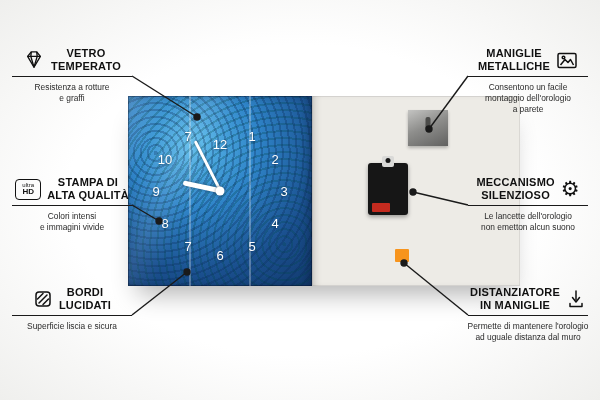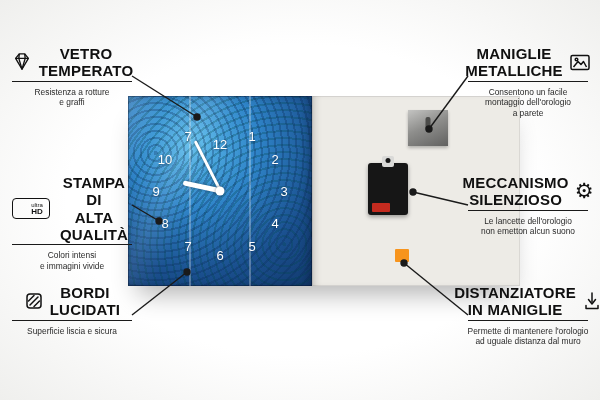--- a/index.html
+++ b/index.html
@@ -45,28 +45,28 @@
     background:#161616;border-radius:50%;}
   .battery{position:absolute;left:4px;bottom:3px;width:18px;height:9px;background:#c42b1f;border-radius:1px;}
   .foam-spacer{position:absolute;left:83px;top:153px;width:14px;height:13px;background:#f7941d;border-radius:1px;}
 
   
   .callout{position:absolute;width:120px;}
   .c-l1{left:12px;top:45px;} .c-l2{left:12px;top:174px;} .c-l3{left:12px;top:284px;}
   .c-r1{left:468px;top:45px;} .c-r2{left:468px;top:174px;} .c-r3{left:468px;top:284px;}
   .callout-header{display:flex;align-items:center;justify-content:center;gap:6px;
     min-height:30px;padding-bottom:1px;border-bottom:1.6px solid #1a1a1a;}
-  .callout-title{font-weight:bold;font-size:15px;line-height:1.15;color:#101010;
+  .callout-title{font-weight:bold;font-size:11px;line-height:1.15;color:#101010;
     text-align:center;white-space:pre-line;letter-spacing:.2px;}
   .callout-sub{margin:5px -7px 0 -7px;font-size:8.4px;line-height:1.3;color:#2a2a2a;
     text-align:center;white-space:pre-line;}
   .icon{display:inline-flex;align-items:center;justify-content:center;flex:0 0 auto;color:#111;}
   .gear-glyph{font-size:21px;line-height:1;font-family:"DejaVu Sans",sans-serif;}
   .uhd{width:24px;height:19px;border:1.6px solid #111;border-radius:4px;display:flex;
-    flex-direction:column;align-items:center;justify-content:center;line-height:1;padding-left:12px;}
+    flex-direction:column;align-items:center;justify-content:center;line-height:1;}
   .uhd .u{font-size:6px;} .uhd .h{font-size:8px;font-weight:bold;}
 
   .connectors{position:absolute;left:0;top:0;width:600px;height:400px;pointer-events:none;}
 </style>
 </head>
 <body>
 
 <div class="canvas">
 
   <div class="product">

